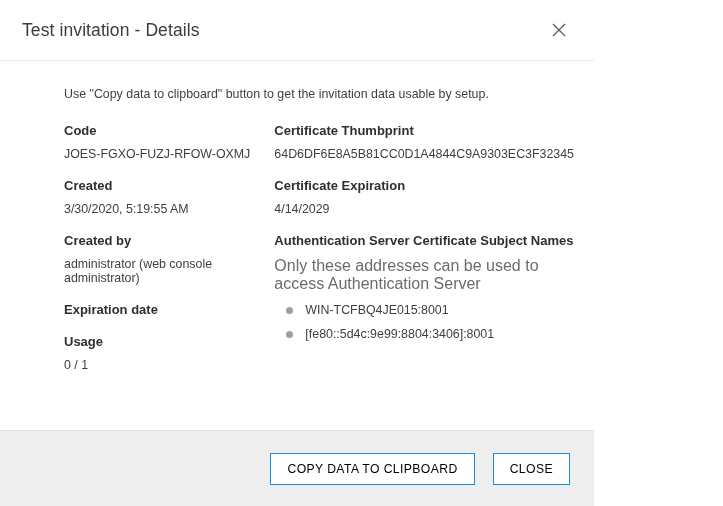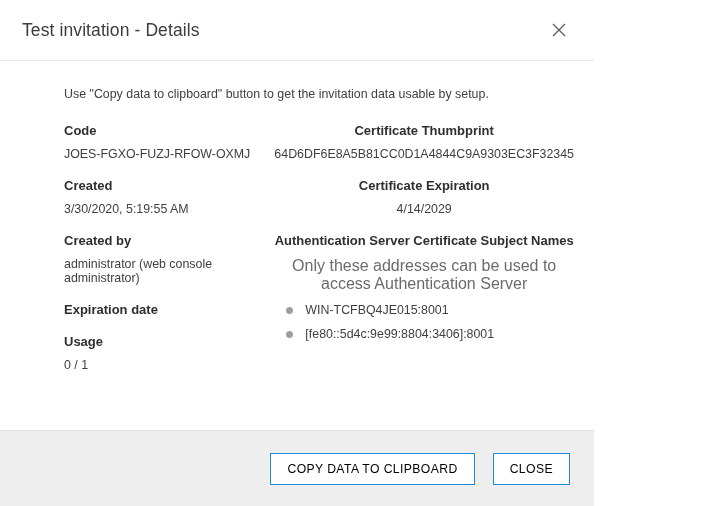--- a/index.html
+++ b/index.html
@@ -59,21 +59,21 @@
     color: #3f3f3f;
     padding-left: 64px;
     margin-bottom: 22px;
   }
   .columns {
     display: flex;
     padding-left: 64px;
     padding-right: 20px;
   }
   .col-left { width: 258px; }
-  .col-right { flex: 1; text-align: center; }
+  .col-right { flex: 1; }
 
   .field { margin-bottom: 17px; }
   .field-label {
     font-size: 13px;
     font-weight: bold;
     color: #2f2f2f;
     margin-bottom: 9px;
   }
   .field-value {
     font-size: 12.4px;

